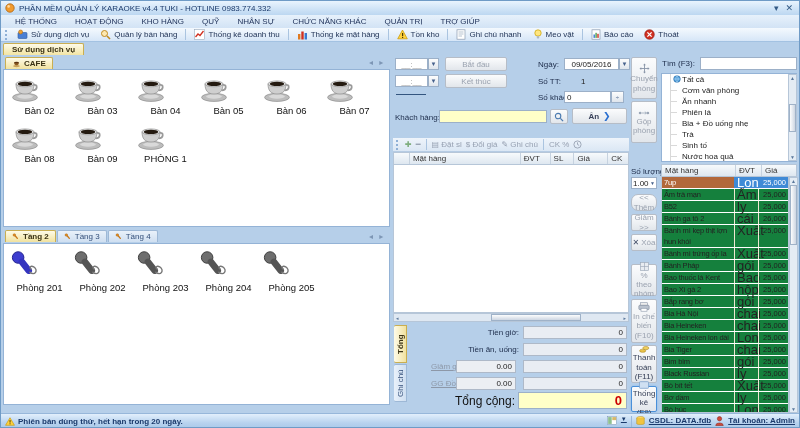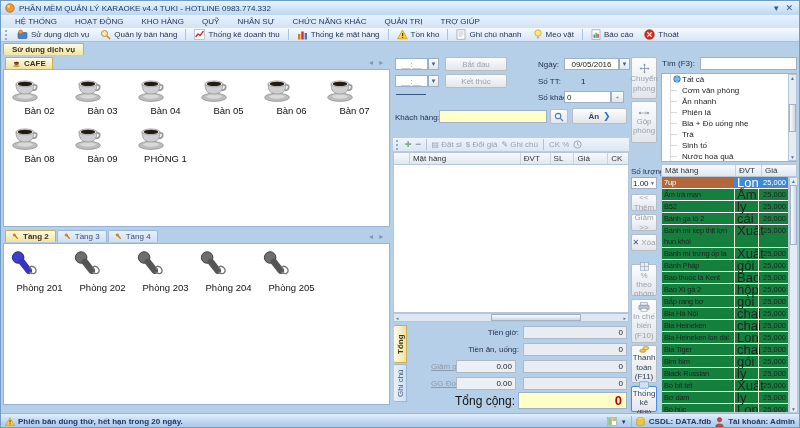--- a/index.html
+++ b/index.html
@@ -75,21 +75,21 @@
   .rgrid-body { position:absolute; left:660px; top:176px; width:128px; height:236px; background:#fff; border:1px solid #b6c6d8; border-top:none; overflow:hidden; }
   .irow { display:flex; background:#15803d; border-bottom:1px solid #fff; min-height:12px; align-items:stretch; }
   .c-name { width:72px; padding:0 2px; font-size:7.5px; letter-spacing:-0.2px; line-height:11px; color:#222; }
   .c-unit { width:24px; font-size:13px; line-height:11px; color:#222; border-left:1px solid #efe8d2; padding-left:2px; }
   .c-price { width:30px; text-align:right; font-size:7.5px; line-height:11px; color:#222; border-left:1px solid #efe8d2; padding-right:2px; }
   .irow.selected .c-name { background:#b2683b; color:#fff; }
   .irow.selected .c-unit, .irow.selected .c-price { background:#3f8ad6; color:#fff; border-left-color:#3f8ad6; }
 
   
   .statusbar { position:absolute; left:0; top:412px; width:100%; height:16px; background:linear-gradient(#e2effc,#b7d2ee 60%,#a9c8e8); border-top:1px solid #97b7da; display:flex; align-items:center; padding:0 4px; color:#1b3a6b; font-weight:bold; }
-  .statusbar .right { margin-left:auto; display:flex; align-items:center; gap:4px; }
+  .statusbar .right { margin-left:auto; display:flex; gap:4px;text-decoration:underline; }
   .ssep { width:1px; height:11px; background:#9ab8da; }
   svg { display:block; }
 </style>
 </head>
 <body>
 
 <div id="app">
 
   <div class="titlebar">
     <span>
@@ -534,21 +534,21 @@
       </span>
     <span>Gộp phòng</span>
   </div>
 
   <span class="abs" style="left:630px; top:166px; color:#20304e;">Số lượng</span>
   <div class="combo abs" style="left:630px; top:176px; width:26px; color:#222; justify-content:space-between; padding:0 1px;">
     <span>1.00</span>
       <span style="font-size:5px; color:#46618c;">▼</span>
   </div>
 
-  <div class="sbtn" style="top:193px; height:17px;">
+  <div class="sbtn" style="top:193px; height:17px;border-radius:7px;">
       <span>&lt;&lt; Thêm</span>
     </div>
   <div class="sbtn" style="top:213px; height:17px;">
       <span>Giảm &gt;&gt;</span>
     </div>
   <div class="sbtn" style="top:233px; height:17px; flex-direction:row; gap:2px;">
     <span style="color:#44506a; font-weight:bold;">✕</span>
     <span>Xóa</span>
   </div>
   <div class="sbtn" style="top:263px; height:32px;">

